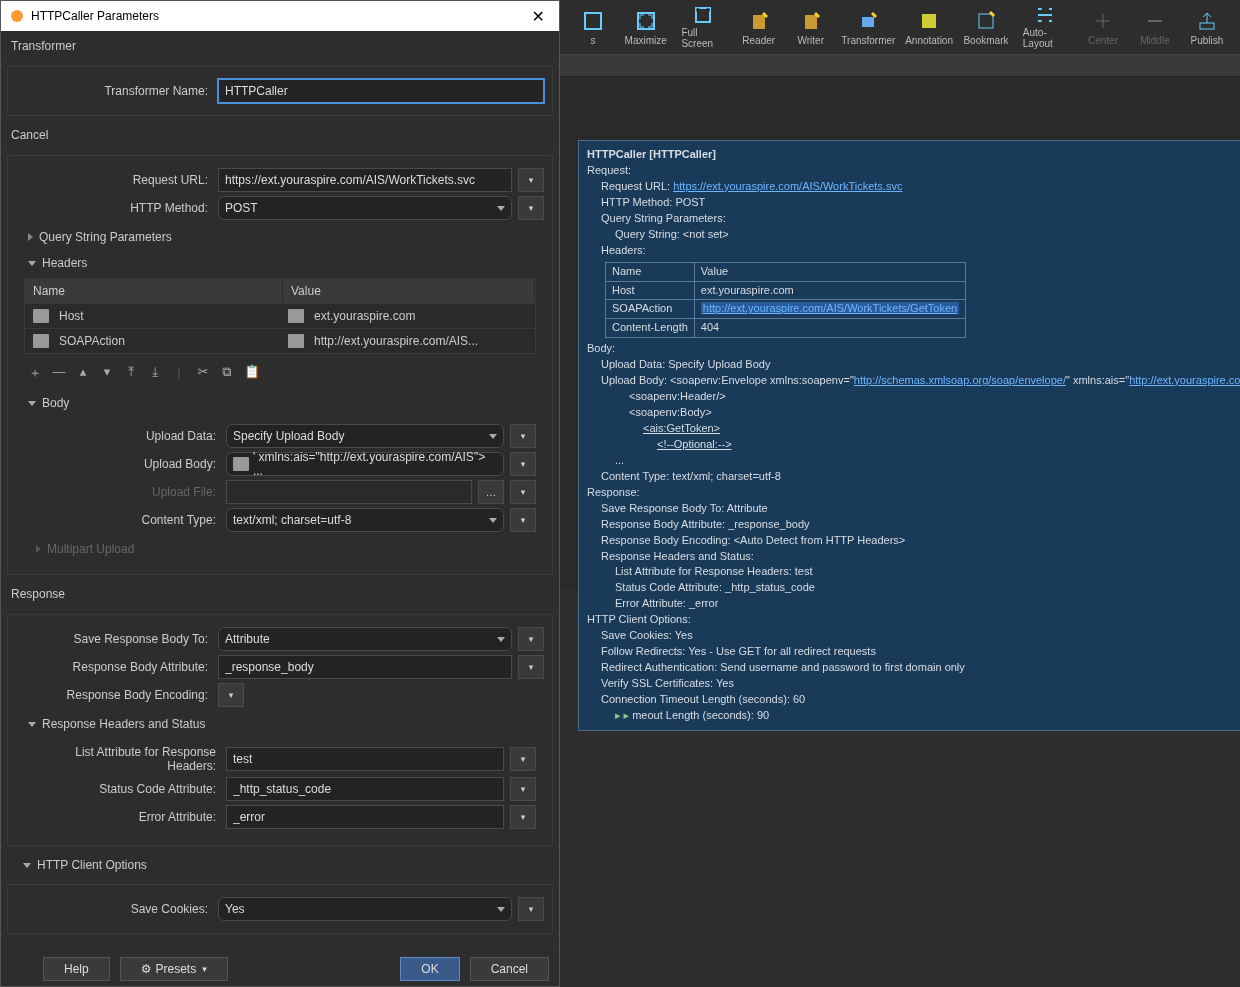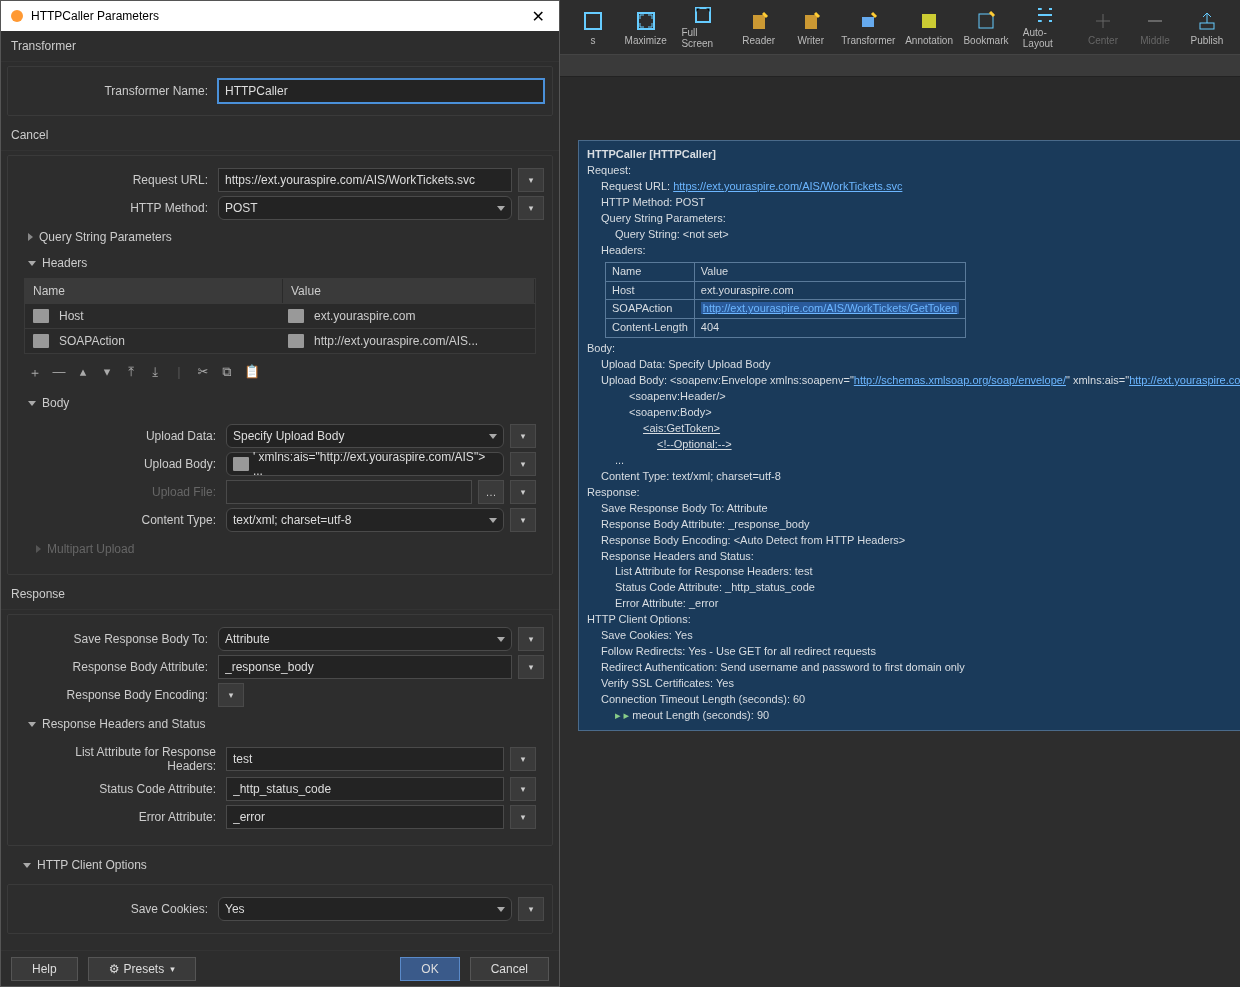--- a/index.html
+++ b/index.html
@@ -42,21 +42,21 @@
 .file-icon { width: 16px; height: 14px; background: #999; display: inline-block; margin-right: 4px; border-radius: 1px; }
 
 .headers-table { border: 1px solid #3a3a3a; margin: 2px 8px; }
 .ht-head { display: flex; background: #3a3a3a; }
 .ht-head .cell { padding: 5px 8px; color: #ccc; font-size: 12px; border-right: 1px solid #2a2a2a; }
 .ht-row { display: flex; background: #2a2a2a; border-top: 1px solid #3a3a3a; }
 .ht-row .cell { padding: 5px 8px; display: flex; align-items: center; gap: 6px; flex: 1; }
 .ht-toolbar { display: flex; gap: 10px; padding: 8px 12px; color: #aaa; }
 .ht-tool { cursor: pointer; font-size: 13px; width: 14px; text-align: center; }
 
-.dialog-footer { height: 36px; display: flex; align-items: center; padding: 0 10px; gap: 10px; background: #2d2d2d; border-top: 1px solid #333; }
+.dialog-footer { height: 36px; display: flex; align-items: center; padding: 0 10px; gap: 10px; background: #2d2d2d; border-top: 1px solid #333; margin-left: 32px; }
 .btn { height: 24px; padding: 0 20px; background: #3a3a3a; border: 1px solid #555; color: #ddd; cursor: pointer; display: flex; align-items: center; }
 .btn.primary { background: #3a5a8a; border: 1px solid #5a8ac9; }
 .btn .dd { margin-left: 6px; font-size: 9px; }
 .btn .gear-icon-sm { display:inline-block; margin-right:4px; }
 
 .tooltip-panel { position: absolute; left: 578px; top: 140px; width: 748px; background: #1a3a5a; border: 1px solid #4a6a8a; padding: 6px 8px; color: #d8dde2; font-size: 11px; line-height: 1.45; }
 .tooltip-panel .tp-title { font-weight: bold; }
 .tooltip-panel a { color: #6cb6ff; text-decoration: underline; }
 .tp-table { border: 1px solid #5a7a9a; margin: 3px 0 3px 18px; border-collapse: collapse; }
 .tp-table td { border: 1px solid #5a7a9a; padding: 1px 6px; font-size: 11px; }

